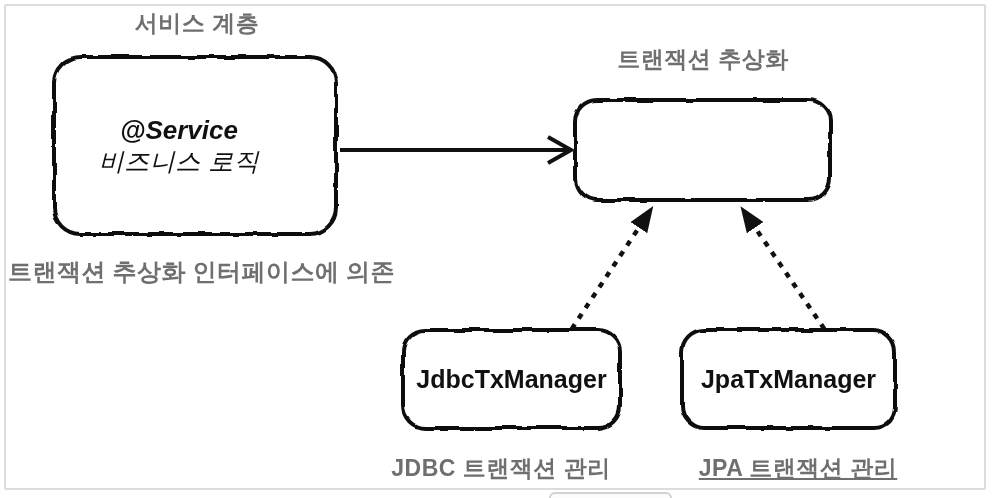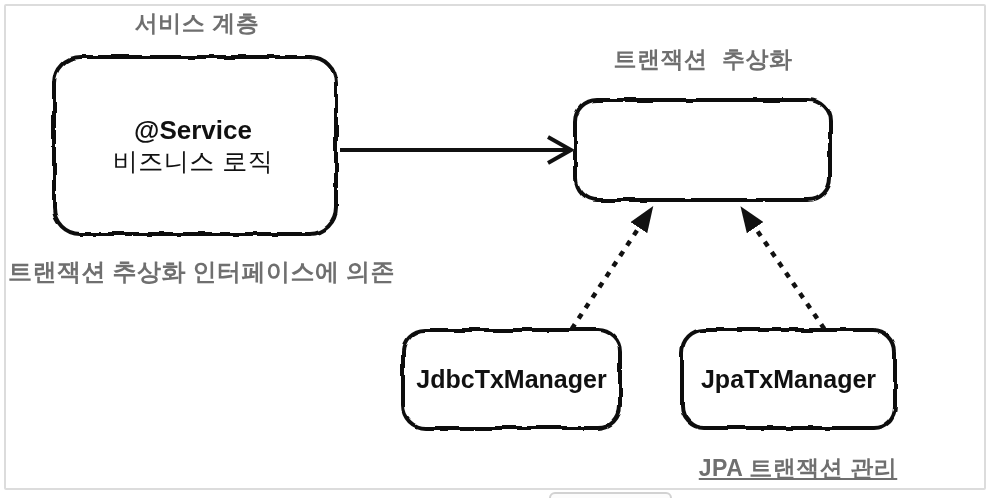--- a/index.html
+++ b/index.html
@@ -88,28 +88,29 @@
     </g>
 
     <g stroke="#111111" fill="none" stroke-width="4.5" stroke-dasharray="1 11.5" stroke-linecap="square">
       <line x1="573" y1="327" x2="640" y2="226" marker-end="url(#arrowFilled)"></line>
       <line x1="823" y1="327" x2="754" y2="226" marker-end="url(#arrowFilled)"></line>
     </g>
   </svg>
 
   <div class="caption centered" style="left:197px; top:8px;">서비스 계층</div>
 
-  <div class="caption centered" style="left:703px; top:44px;font-family:Liberation Mono, monospace;">트랜잭션 추상화</div>
+  <div class="caption centered" style="left:703px; top:44px;">트랜잭션 추상화</div>
 
   <div class="caption" style="left:8px; top:256px; font-size:24px;font-family:Liberation Serif, serif;">트랜잭션 추상화 인터페이스에 의존</div>
 
+  <div class="caption centered" style="left:501px; top:453px;">JDBC 트랜잭션 관리</div>
 
   <div class="caption centered" style="left:798px; top:453px;text-decoration:underline;">JPA 트랜잭션 관리</div>
 
-  <div class="node-text" style="left:52px; top:57px; width:282px; height:177px;">
+  <div class="node-text" style="left:38px; top:57px; width:282px; height:177px;font-style:italic;">
     <span class="bold">@Service</span>
     <span class="regular">비즈니스 로직</span>
   </div>
 
 
   <div class="node-text" style="left:403px; top:330px; width:217px; height:98px;">
     <span class="bold" style="font-size:25px;text-align:center;">JdbcTxManager</span>
   </div>
 
   <div class="node-text" style="left:682px; top:330px; width:213px; height:98px;">

